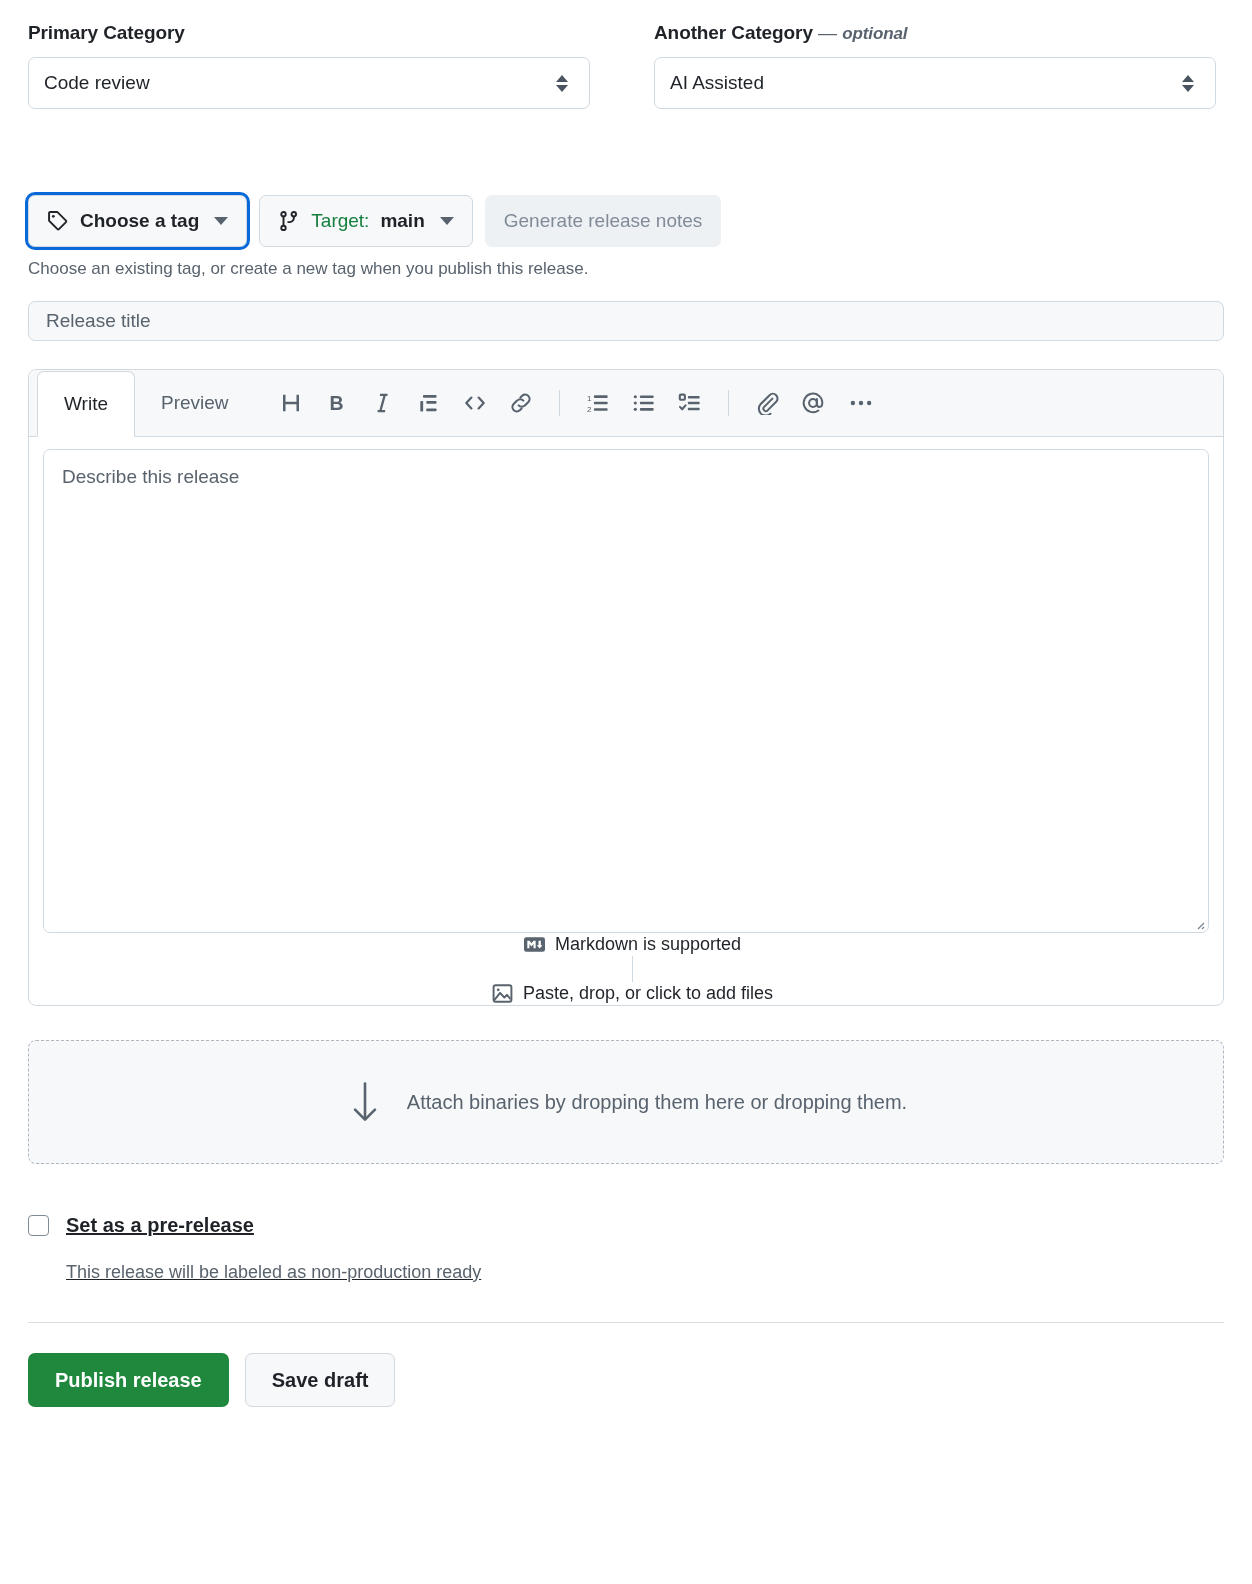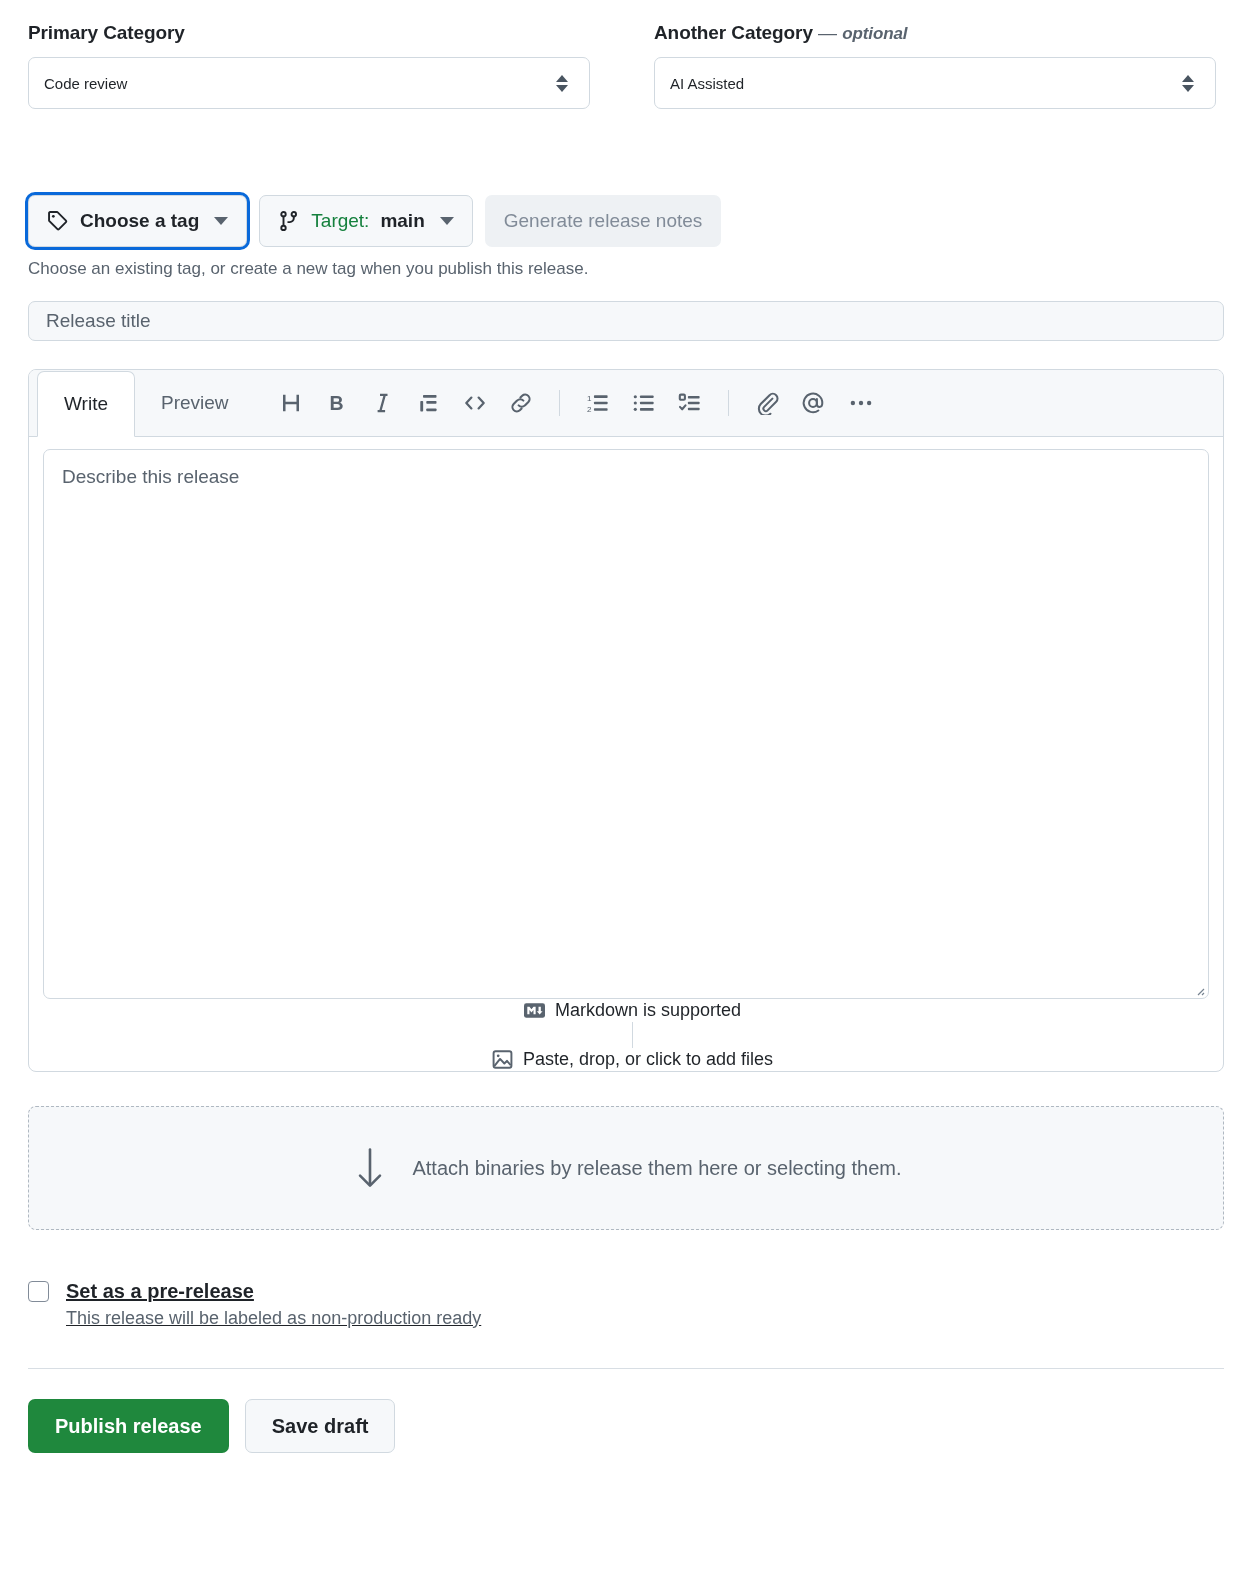--- a/index.html
+++ b/index.html
@@ -50,21 +50,21 @@
   .select-box {
     position: relative;
     height: 52px;
     border: 1px solid #d1d9e0;
     border-radius: 7px;
     background: #ffffff;
     box-sizing: border-box;
     display: flex;
     align-items: center;
     padding: 0 15px;
-    font-size: 15px;
+    font-size: 19px;
     color: #1f2328;
   }
   .select-box .val { flex: 1; }
   .sel-arrows {
     display: flex;
     flex-direction: column;
     align-items: center;
     justify-content: center;
     gap: 3px;
     margin-right: 6px;
@@ -199,21 +199,21 @@
   .tool-sep {
     width: 1px;
     height: 26px;
     background: #d1d9e0;
     margin: 0 14px;
   }
   .spacer { flex: 1; }
   .textarea-wrap { padding: 12px 14px 0 14px; }
   .textarea {
     position: relative;
-    height: 550px;
+    height: 484px;
     border: 1px solid #d1d9e0;
     border-radius: 7px;
     background: #ffffff;
     box-sizing: border-box;
     padding: 16px 18px;
     font-size: 19px;
     color: #59636e;
   }
   .resize-handle {
     position: absolute;
@@ -274,21 +274,21 @@
     border-radius: 4px;
     background: #ffffff;
     box-sizing: border-box;
   }
   .pr-label {
     font-size: 20px;
     font-weight: bold;
     color: #1f2328;
   }
   .pr-sub {
-    margin-top: 5px;
+    margin-top: 25px;
     margin-left: 38px;
     font-size: 18px;
     color: #59636e;
   }
 
   .divider {
     margin-top: 39px;
     height: 1px;
     background: #d8dee4;
   }
@@ -558,21 +558,21 @@
 
   </div>
 
   <div class="dropzone">
     <span class="ico">
       <svg width="40" height="46" viewBox="0 0 24 30" fill="none" stroke="#59636e" stroke-width="1.7" stroke-linecap="round" stroke-linejoin="round">
         <path d="M12 3v23"></path>
         <path d="M5.5 20L12 26.5 18.5 20"></path>
       </svg>
     </span>
-    <span>Attach binaries by release them here or selecting them.</span>
+    <span>Attach binaries by dropping them here or dropping them.</span>
   </div>
 
   <div class="prerelease">
     <div class="pr-line">
       <span class="checkbox"></span>
       <span class="pr-label">Set as a pre-release</span>
     </div>
     <div class="pr-sub">This release will be labeled as non-production ready</div>
   </div>
 

